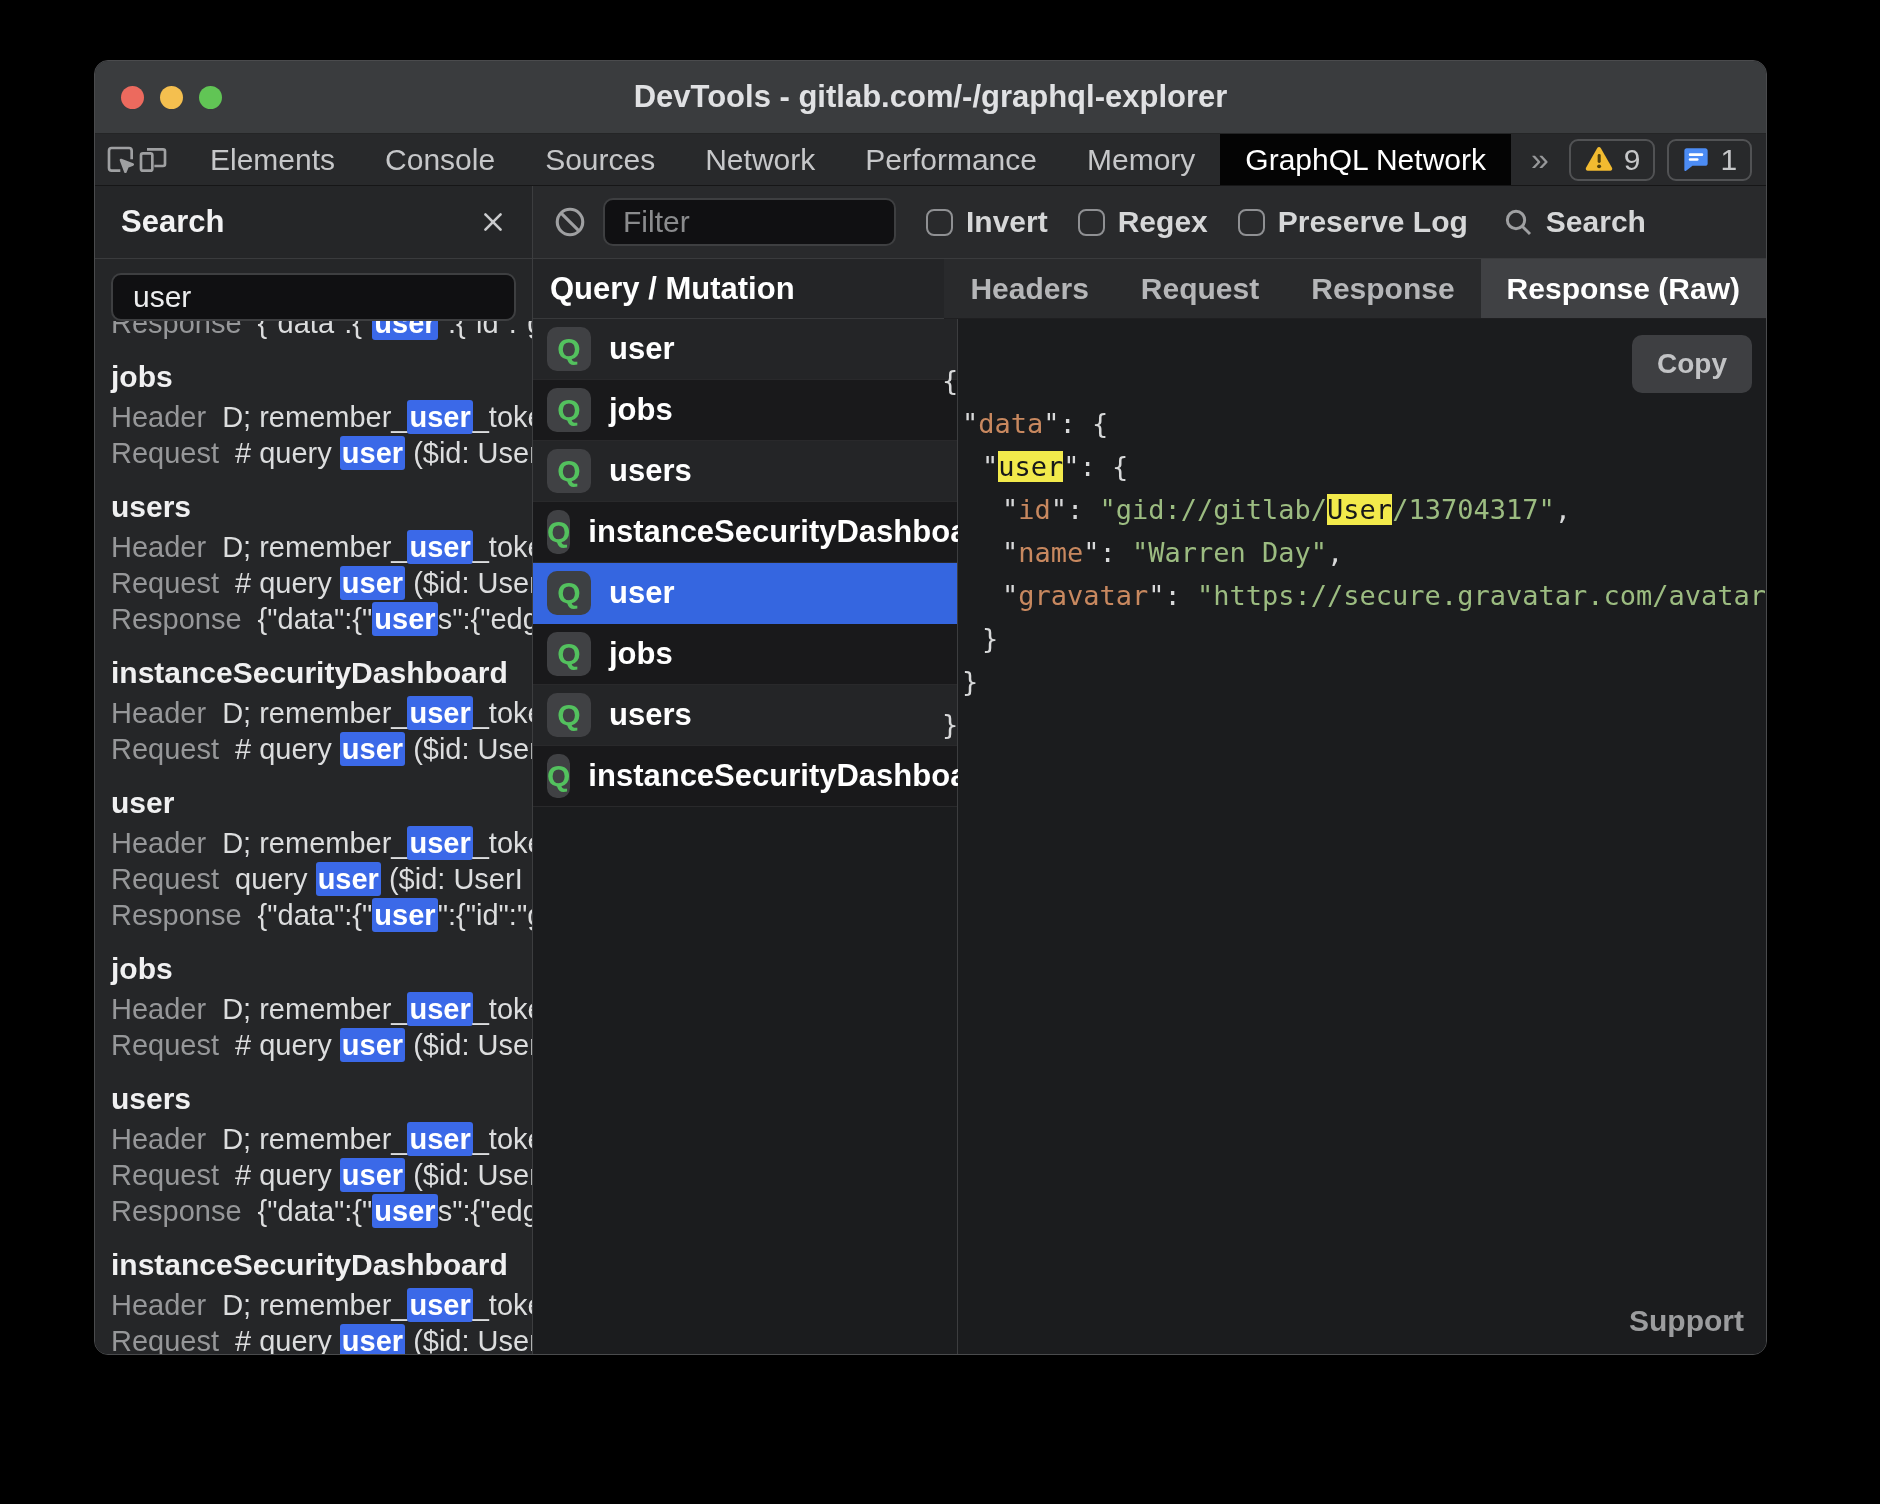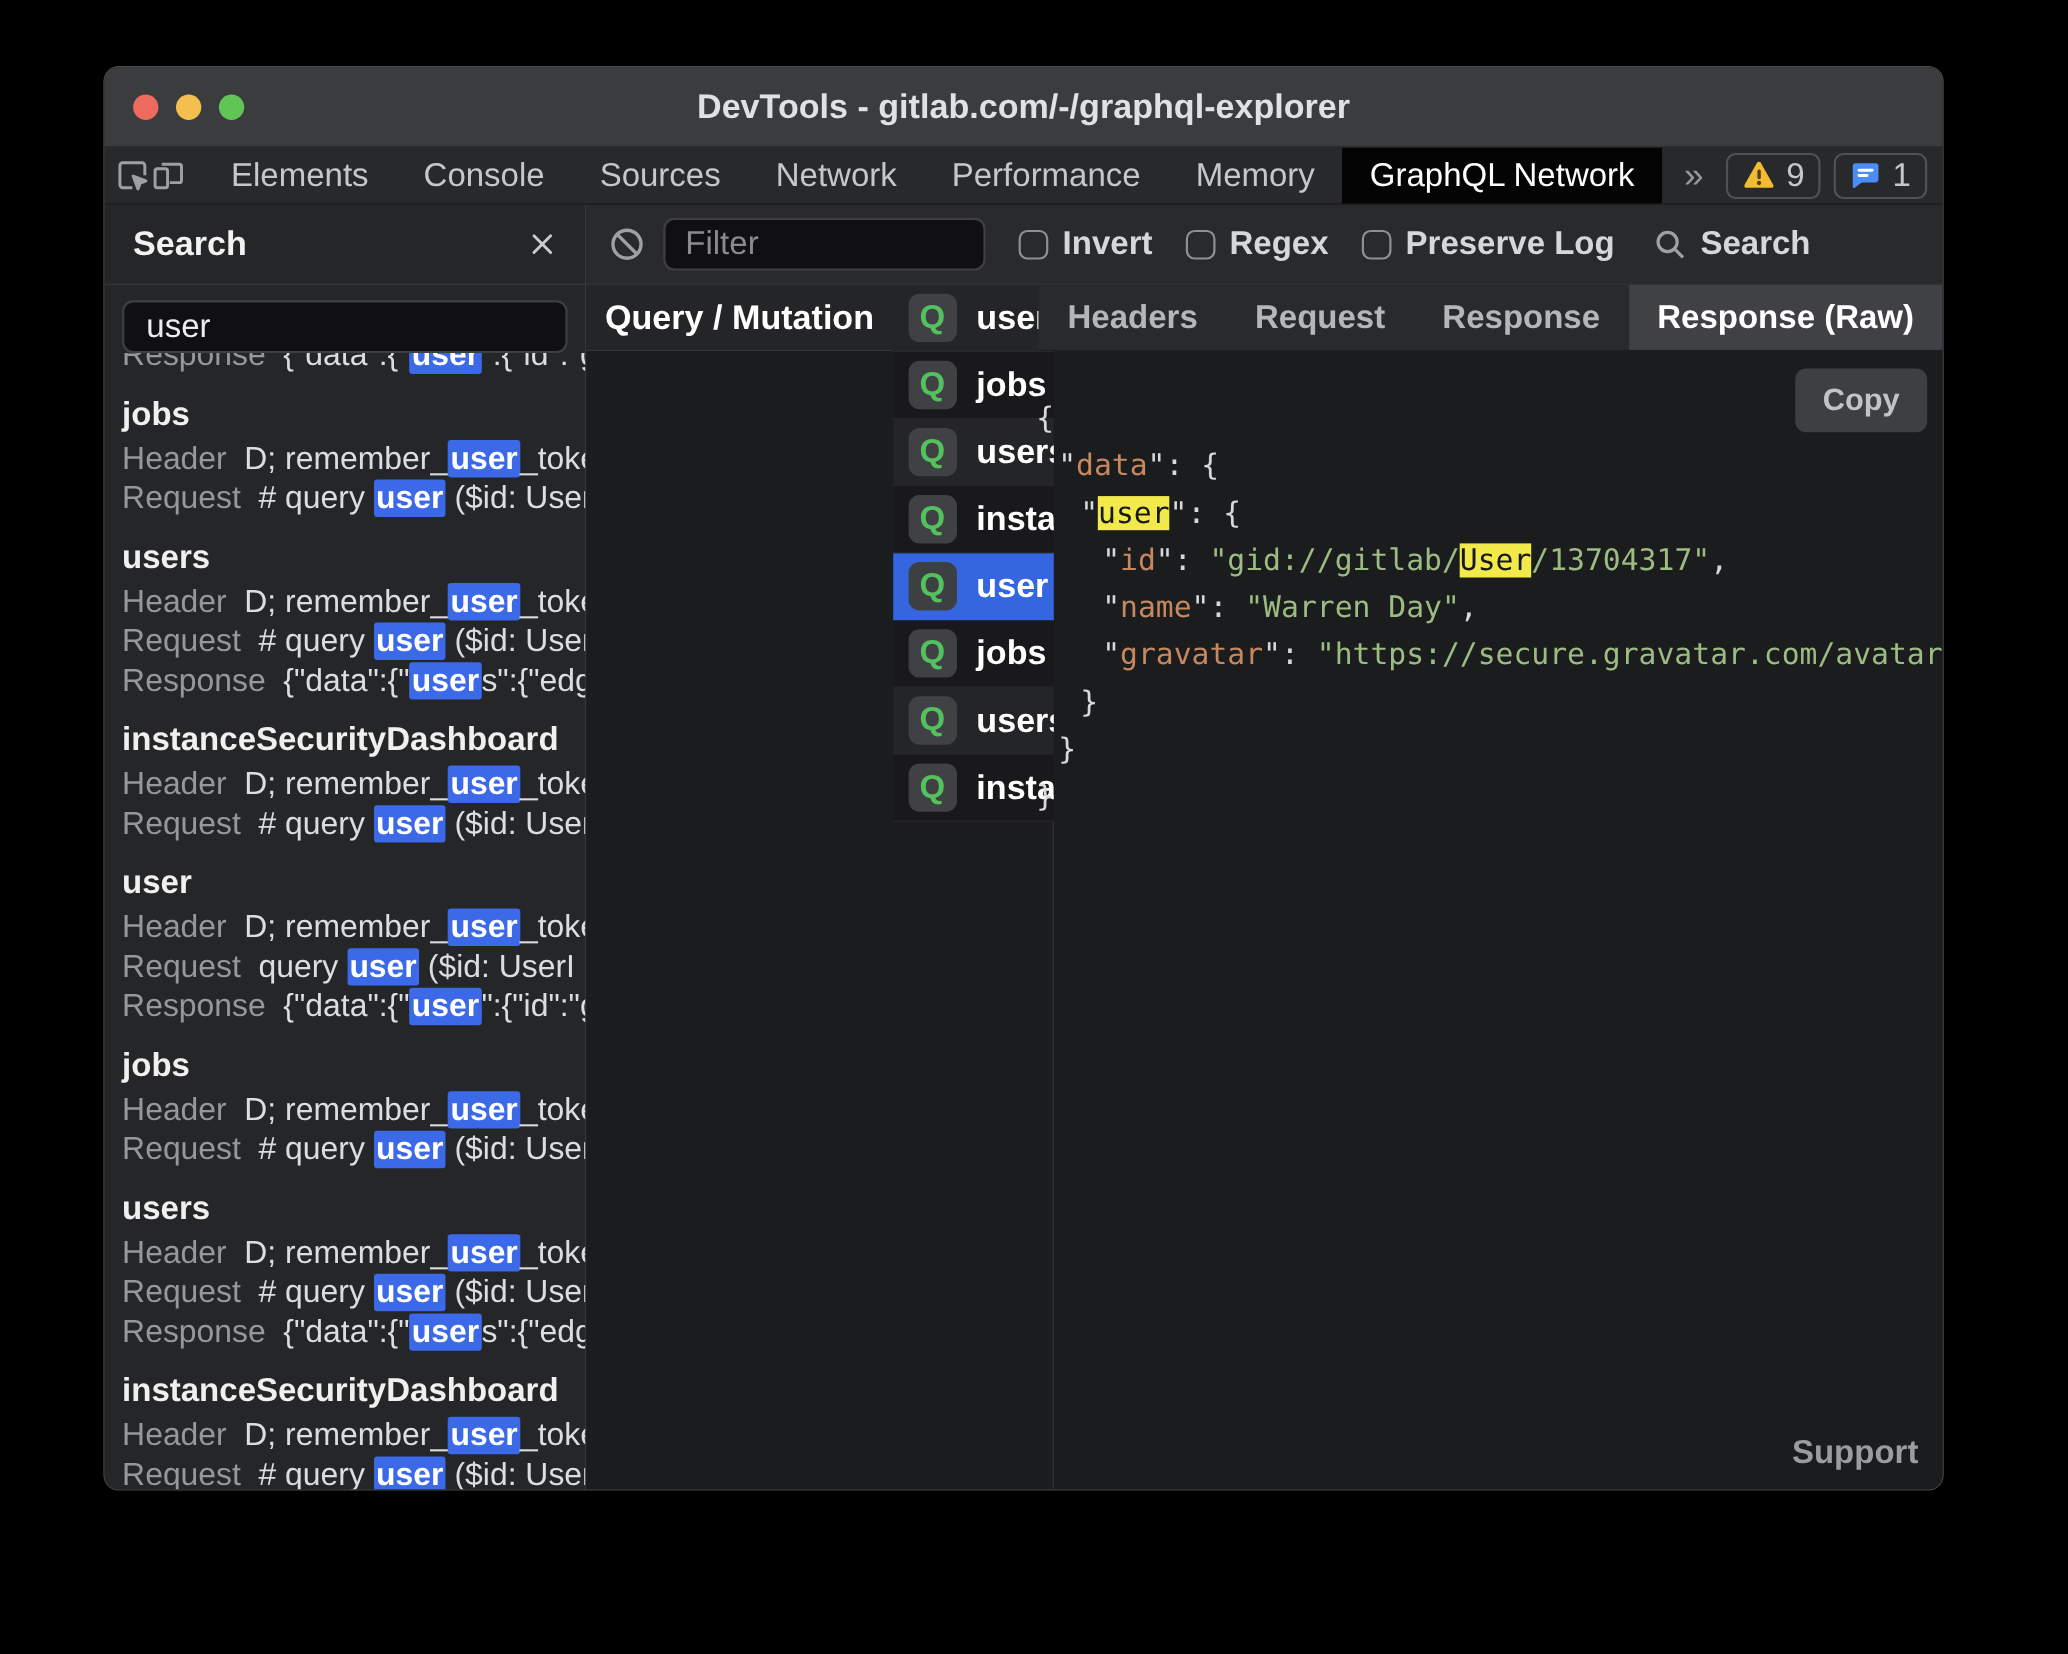--- a/index.html
+++ b/index.html
@@ -64,21 +64,21 @@
   .cb-group { display:flex; align-items:center; gap:13px; margin-left:30px; }
   .cb { width:27px; height:27px; border:2.5px solid #8f9093; border-radius:8px; flex-shrink:0; }
   .cb-label { color:#d6d7d8; font-size:30px; font-weight:600; white-space:nowrap; }
   .searchgrp { display:flex; align-items:center; gap:12px; margin-left:34px; }
   .search-lbl { color:#d6d7d8; font-size:30px; font-weight:600; }
 
   .panels { flex:1; display:flex; min-height:0; }
 
   
   .mid-panel { width:425px; flex-shrink:0; background:#1b1c1e; border-right:1px solid #3c3d3f;
-               display:flex; flex-direction:row; min-height:0; }
+               display:flex; flex-direction:column; min-height:0; }
   .mid-header { height:60px; flex-shrink:0; background:#242527; border-bottom:1px solid #38393b;
                 color:#ffffff; font-size:31px; font-weight:700; display:flex; align-items:center;
                 padding:0 17px; }
   .q-row { height:61px; flex-shrink:0; display:flex; align-items:center; gap:18px; padding:0 14px;
            border-bottom:1px solid #29292b; }
   .q-row.odd { background:#242527; } .q-row.even { background:#19191b; }
   .q-row.selected { background:#3566e0; border-bottom-color:#3566e0; }
   .q-badge { width:44px; height:44px; border-radius:10px; background:#404144; color:#53c15e;
              font-size:30px; font-weight:700; display:flex; align-items:center; justify-content:center; }
   .q-row.selected .q-badge { background:#3d4043; }

